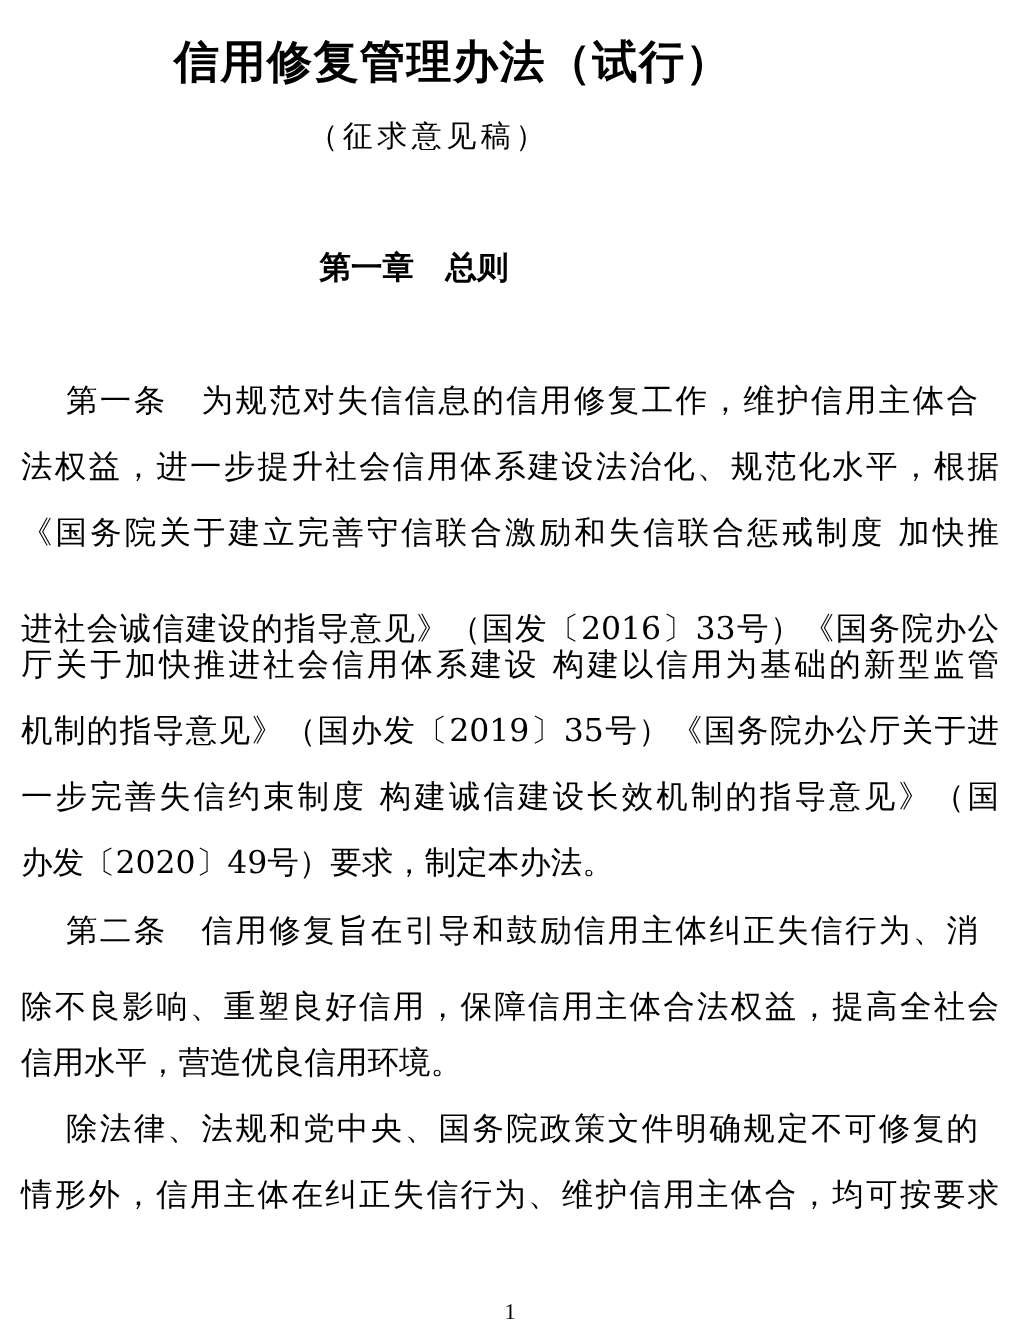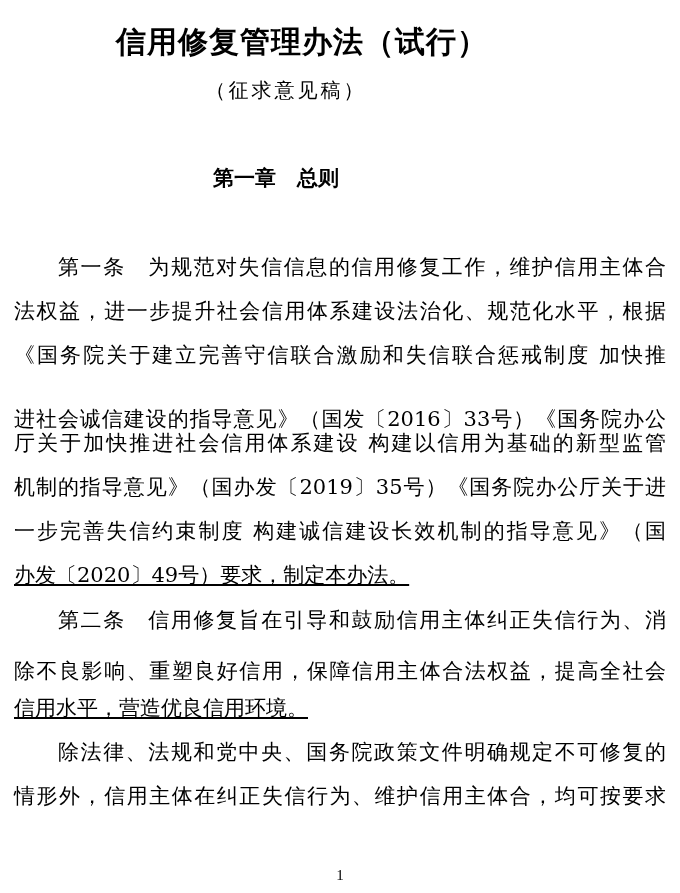--- a/index.html
+++ b/index.html
@@ -54,26 +54,25 @@
     left: 14px;
     width: 652px;
     font-size: 21px;
     line-height: 30px;
     white-space: nowrap;
     text-align: justify;
     text-align-last: justify;
     overflow: visible;
   }
   .line.indent {
-    left: 58px;
+    left: 44px;
     width: 608px;
   }
   .line.last {
     text-align-last: left;
-    text-decoration: underline;
   }
   .page-num {
     position: absolute;
     top: 865px;
     left: 0;
     width: 680px;
     text-align: center;
     font-size: 15px;
     line-height: 20px;
     font-family: "Liberation Serif", serif;

